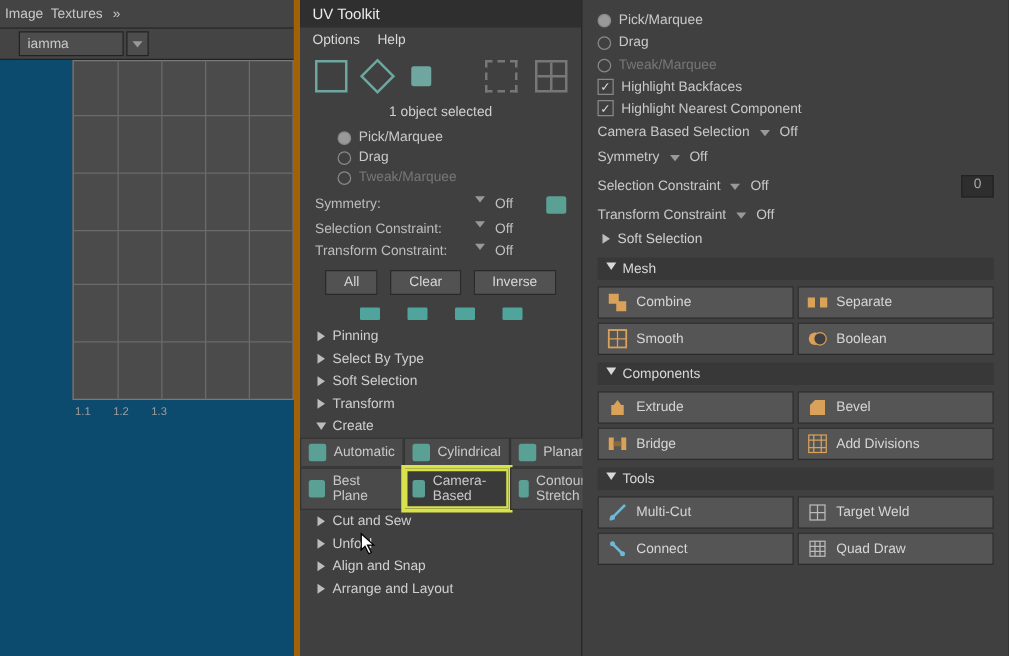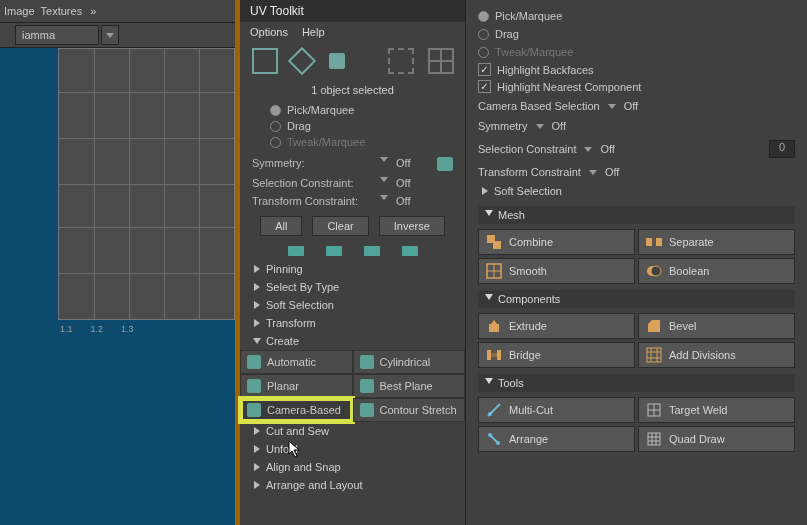--- a/index.html
+++ b/index.html
@@ -43,21 +43,21 @@
   .row-line .caret2{margin:0 8px;}
   .row-line .val{color:#c0c0c0;}
   .flag-icon{margin-left:auto;width:16px;height:14px;background:#5aa095;border-radius:2px;}
   .btn-row{display:flex;justify-content:center;gap:10px;padding:6px 0;}
   .btn{background:#525252;border:1px solid #2a2a2a;color:#d6d6d6;padding:3px 14px;font-size:11px;cursor:pointer;}
   .mini-icons{display:flex;justify-content:center;gap:22px;padding:4px 0;}
   .mini-icons span{width:16px;height:10px;background:#4fa59b;border-radius:1px;}
   .tree-item{display:flex;align-items:center;gap:6px;padding:3px 14px;color:#d0d0d0;}
   .tri{width:0;height:0;border-top:4px solid transparent;border-bottom:4px solid transparent;border-left:6px solid #bdbdbd;}
   .tri.open{transform:rotate(90deg);}
-  .create-grid{display:grid;grid-template-columns:1fr 1fr;}
+  .create-grid{display:grid;grid-template-columns:1fr 1fr 1fr;}
   .cell{display:flex;align-items:center;gap:6px;padding:4px 6px;background:#4a4a4a;border:1px solid #333;color:#c9c9c9;}
   .cell .ico{width:14px;height:14px;background:#5aa095;border-radius:2px;}
   .cell.sel{background:#3a3a3a;box-shadow:inset 0 0 0 2px #d8e24a;}
   .cell.hl-outer{outline:3px solid #d8e24a;outline-offset:-1px;}
   .cursor{position:absolute;width:14px;height:18px;}
   
   .right-col{flex:1;background:#404040;padding:8px 12px;display:flex;flex-direction:column;gap:2px;}
   .check-item{display:flex;align-items:center;gap:6px;padding:1px 0;color:#c9c9c9;}
   .check-box{width:11px;height:11px;border:1px solid #888;display:flex;align-items:center;justify-content:center;font-size:10px;color:#ddd;}
   .sec-header{display:flex;align-items:flex-start;gap:6px;background:#383838;padding:3px 8px;margin-top:4px;color:#d8d8d8;}
@@ -392,21 +392,21 @@
           <span>Target Weld</span>
         </div>
       <div class="tool">
           <span class="ti">
             <svg viewBox="0 0 16 16">
               <circle cx="4" cy="4" r="2" fill="#6fb8d6"></circle>
               <circle cx="12" cy="12" r="2" fill="#6fb8d6"></circle>
               <path d="M4 4 L12 12" stroke="#6fb8d6" stroke-width="2"></path>
             </svg>
           </span>
-          <span>Arrange</span>
+          <span>Connect</span>
         </div>
       <div class="tool">
           <span class="ti">
             <svg viewBox="0 0 16 16">
               <rect x="2" y="2" width="12" height="12" fill="none" stroke="#bbb"></rect>
               <path d="M6 2V14M10 2V14M2 6H14M2 10H14" stroke="#bbb"></path>
             </svg>
           </span>
           <span>Quad Draw</span>
         </div>

